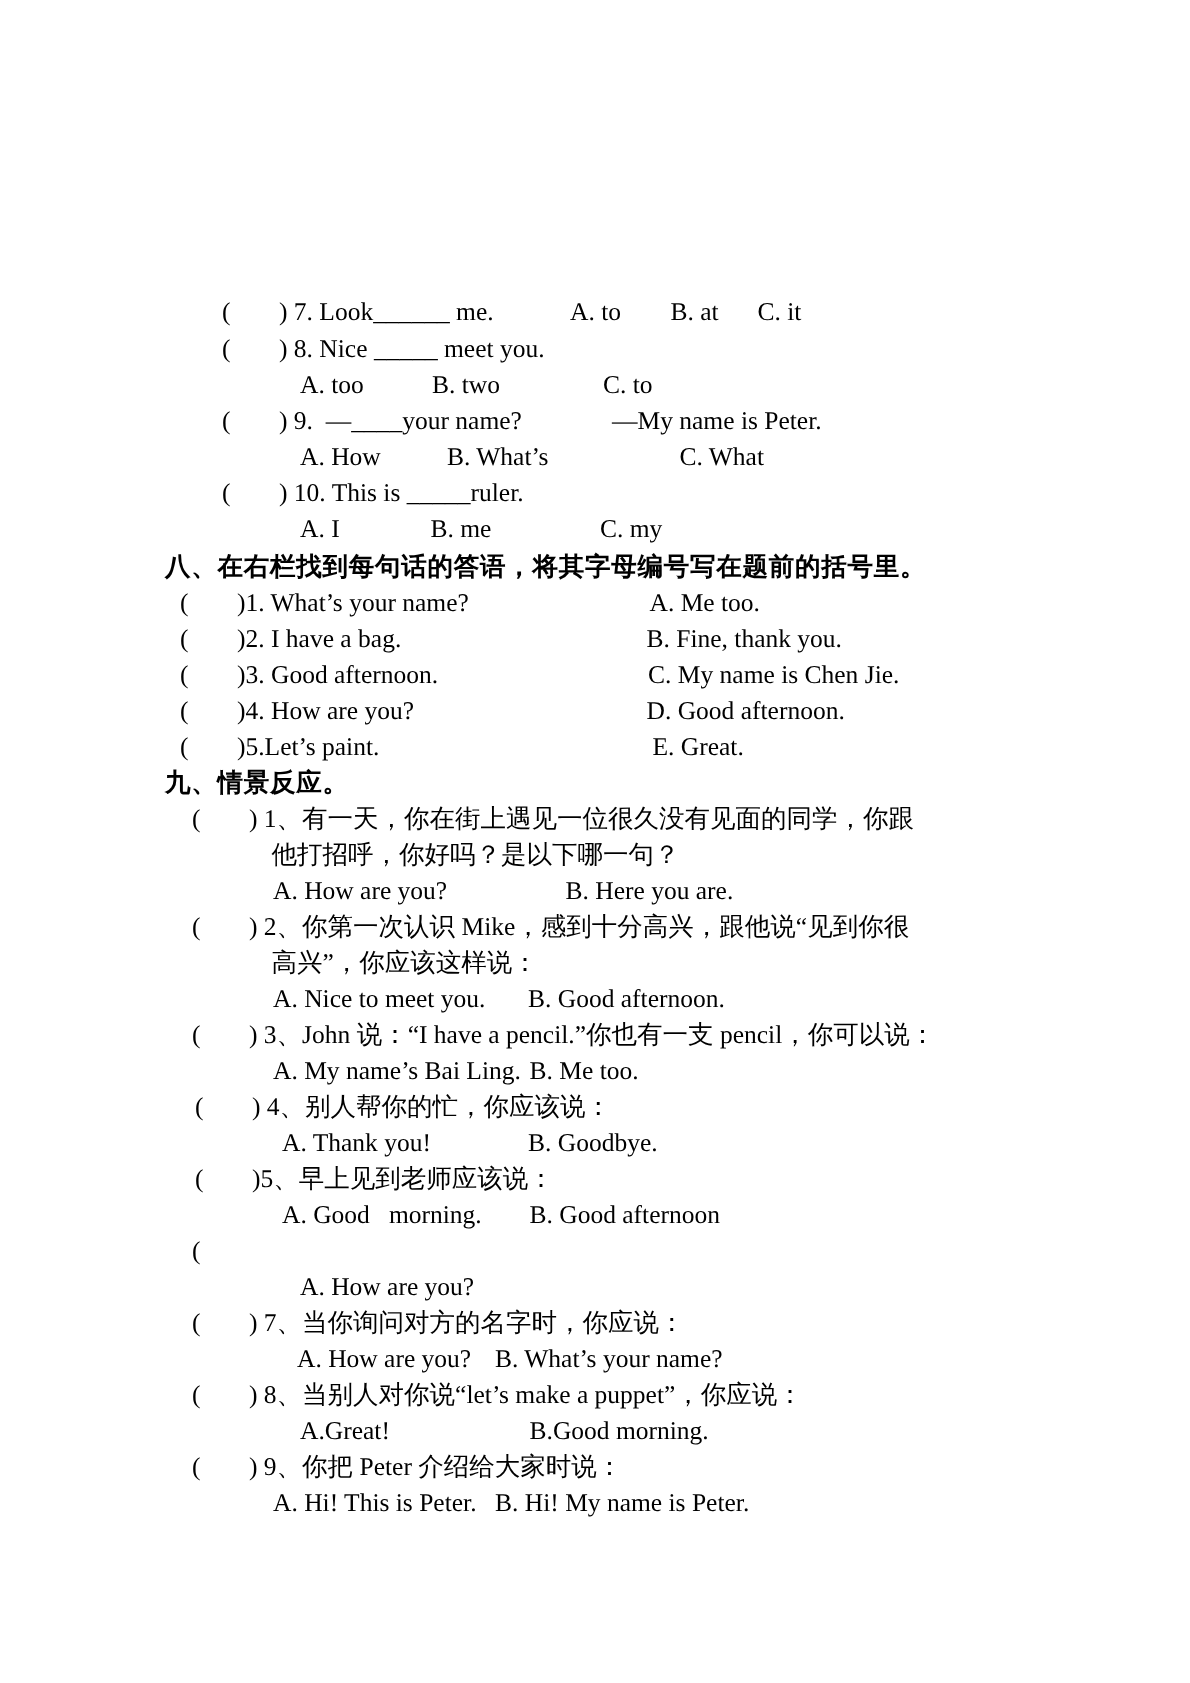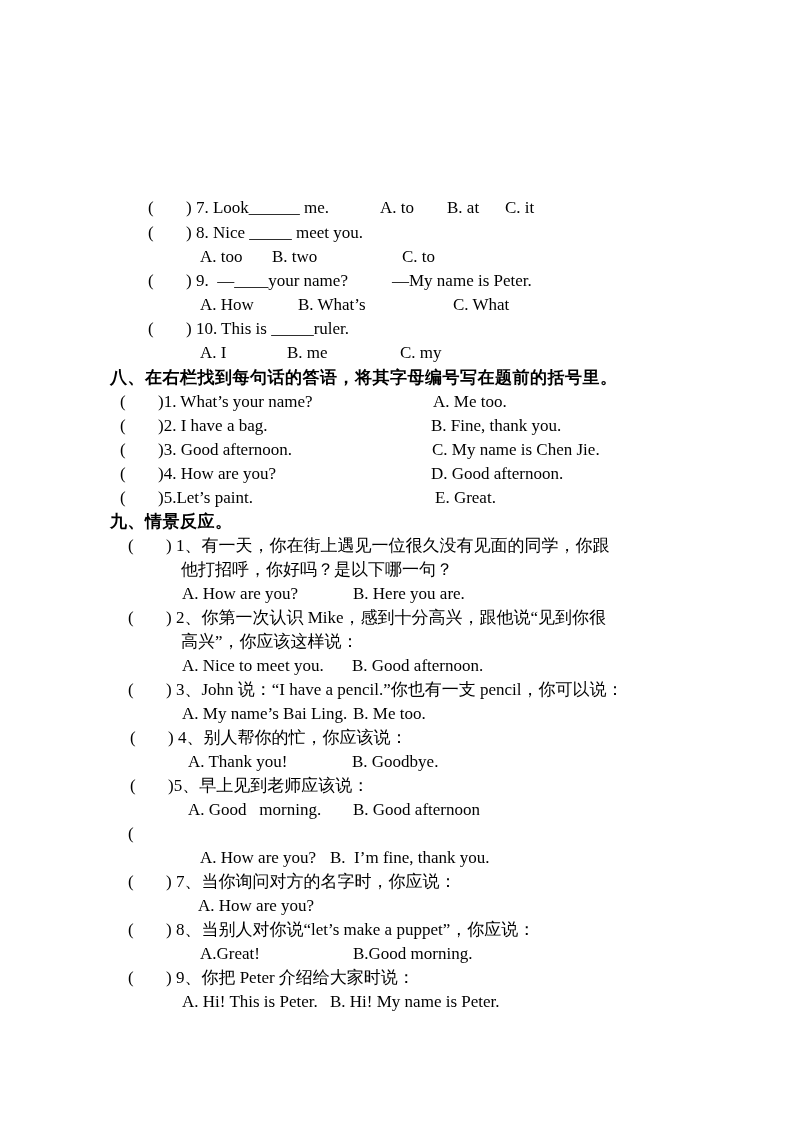--- a/index.html
+++ b/index.html
@@ -34,28 +34,28 @@
     <span class="seg" style="left:447px">B. at</span>
     <span class="seg" style="left:505px">C. it</span>
   </div>
 
   <div class="line" style="top:221px">
     <span class="seg" style="left:148px">(</span>
     <span class="seg" style="left:186px">) 8. Nice _____ meet you.</span>
   </div>
   <div class="line" style="top:245px">
     <span class="seg" style="left:200px">A. too</span>
-    <span class="seg" style="left:272px">B. two</span>
+    <span class="seg" style="left:288px">B. two</span>
     <span class="seg" style="left:402px">C. to</span>
   </div>
 
   <div class="line" style="top:269px">
     <span class="seg" style="left:148px">(</span>
     <span class="seg" style="left:186px">) 9.  —____your name?</span>
-    <span class="seg" style="left:392px">—My name is Peter.</span>
+    <span class="seg" style="left:408px">—My name is Peter.</span>
   </div>
   <div class="line" style="top:293px">
     <span class="seg" style="left:200px">A. How</span>
     <span class="seg" style="left:298px">B. What’s</span>
     <span class="seg" style="left:453px">C. What</span>
   </div>
 
   <div class="line" style="top:317px">
     <span class="seg" style="left:148px">(</span>
     <span class="seg" style="left:186px">) 10. This is _____ruler.</span>
@@ -102,21 +102,21 @@
 
   <div class="line" style="top:534px">
     <span class="seg" style="left:128px">(</span>
     <span class="seg" style="left:166px">) 1、有一天，你在街上遇见一位很久没有见面的同学，你跟</span>
   </div>
   <div class="line" style="top:558px">
     <span class="seg" style="left:181px">他打招呼，你好吗？是以下哪一句？</span>
   </div>
   <div class="line" style="top:582px">
     <span class="seg" style="left:182px">A. How are you?</span>
-    <span class="seg" style="left:353px">B. Here you are.</span>
+    <span class="seg" style="left:377px">B. Here you are.</span>
   </div>
 
   <div class="line" style="top:606px">
     <span class="seg" style="left:128px">(</span>
     <span class="seg" style="left:166px">) 2、你第一次认识 Mike，感到十分高兴，跟他说“见到你很</span>
   </div>
   <div class="line" style="top:654px">
     <span class="seg" style="left:182px">A. Nice to meet you.</span>
     <span class="seg" style="left:352px">B. Good afternoon.</span>
   </div>
@@ -149,29 +149,29 @@
   <div class="line" style="top:798px">
     <span class="seg" style="left:188px">A. Good   morning.</span>
     <span class="seg" style="left:353px">B. Good afternoon</span>
   </div>
 
   <div class="line" style="top:822px">
     <span class="seg" style="left:128px">(</span>
   </div>
   <div class="line" style="top:846px">
     <span class="seg" style="left:200px">A. How are you?</span>
-    <span class="seg" style="left:330px">B.  I’m fine, thank you.</span>
   </div>
 
   <div class="line" style="top:870px">
     <span class="seg" style="left:128px">(</span>
     <span class="seg" style="left:166px">) 7、当你询问对方的名字时，你应说：</span>
   </div>
   <div class="line" style="top:894px">
     <span class="seg" style="left:198px">A. How are you?</span>
+    <span class="seg" style="left:330px">B. What’s your name?</span>
   </div>
 
   <div class="line" style="top:918px">
     <span class="seg" style="left:128px">(</span>
     <span class="seg" style="left:166px">) 8、当别人对你说“let’s make a puppet”，你应说：</span>
   </div>
   <div class="line" style="top:942px">
     <span class="seg" style="left:200px">A.Great!</span>
     <span class="seg" style="left:353px">B.Good morning.</span>
   </div>

